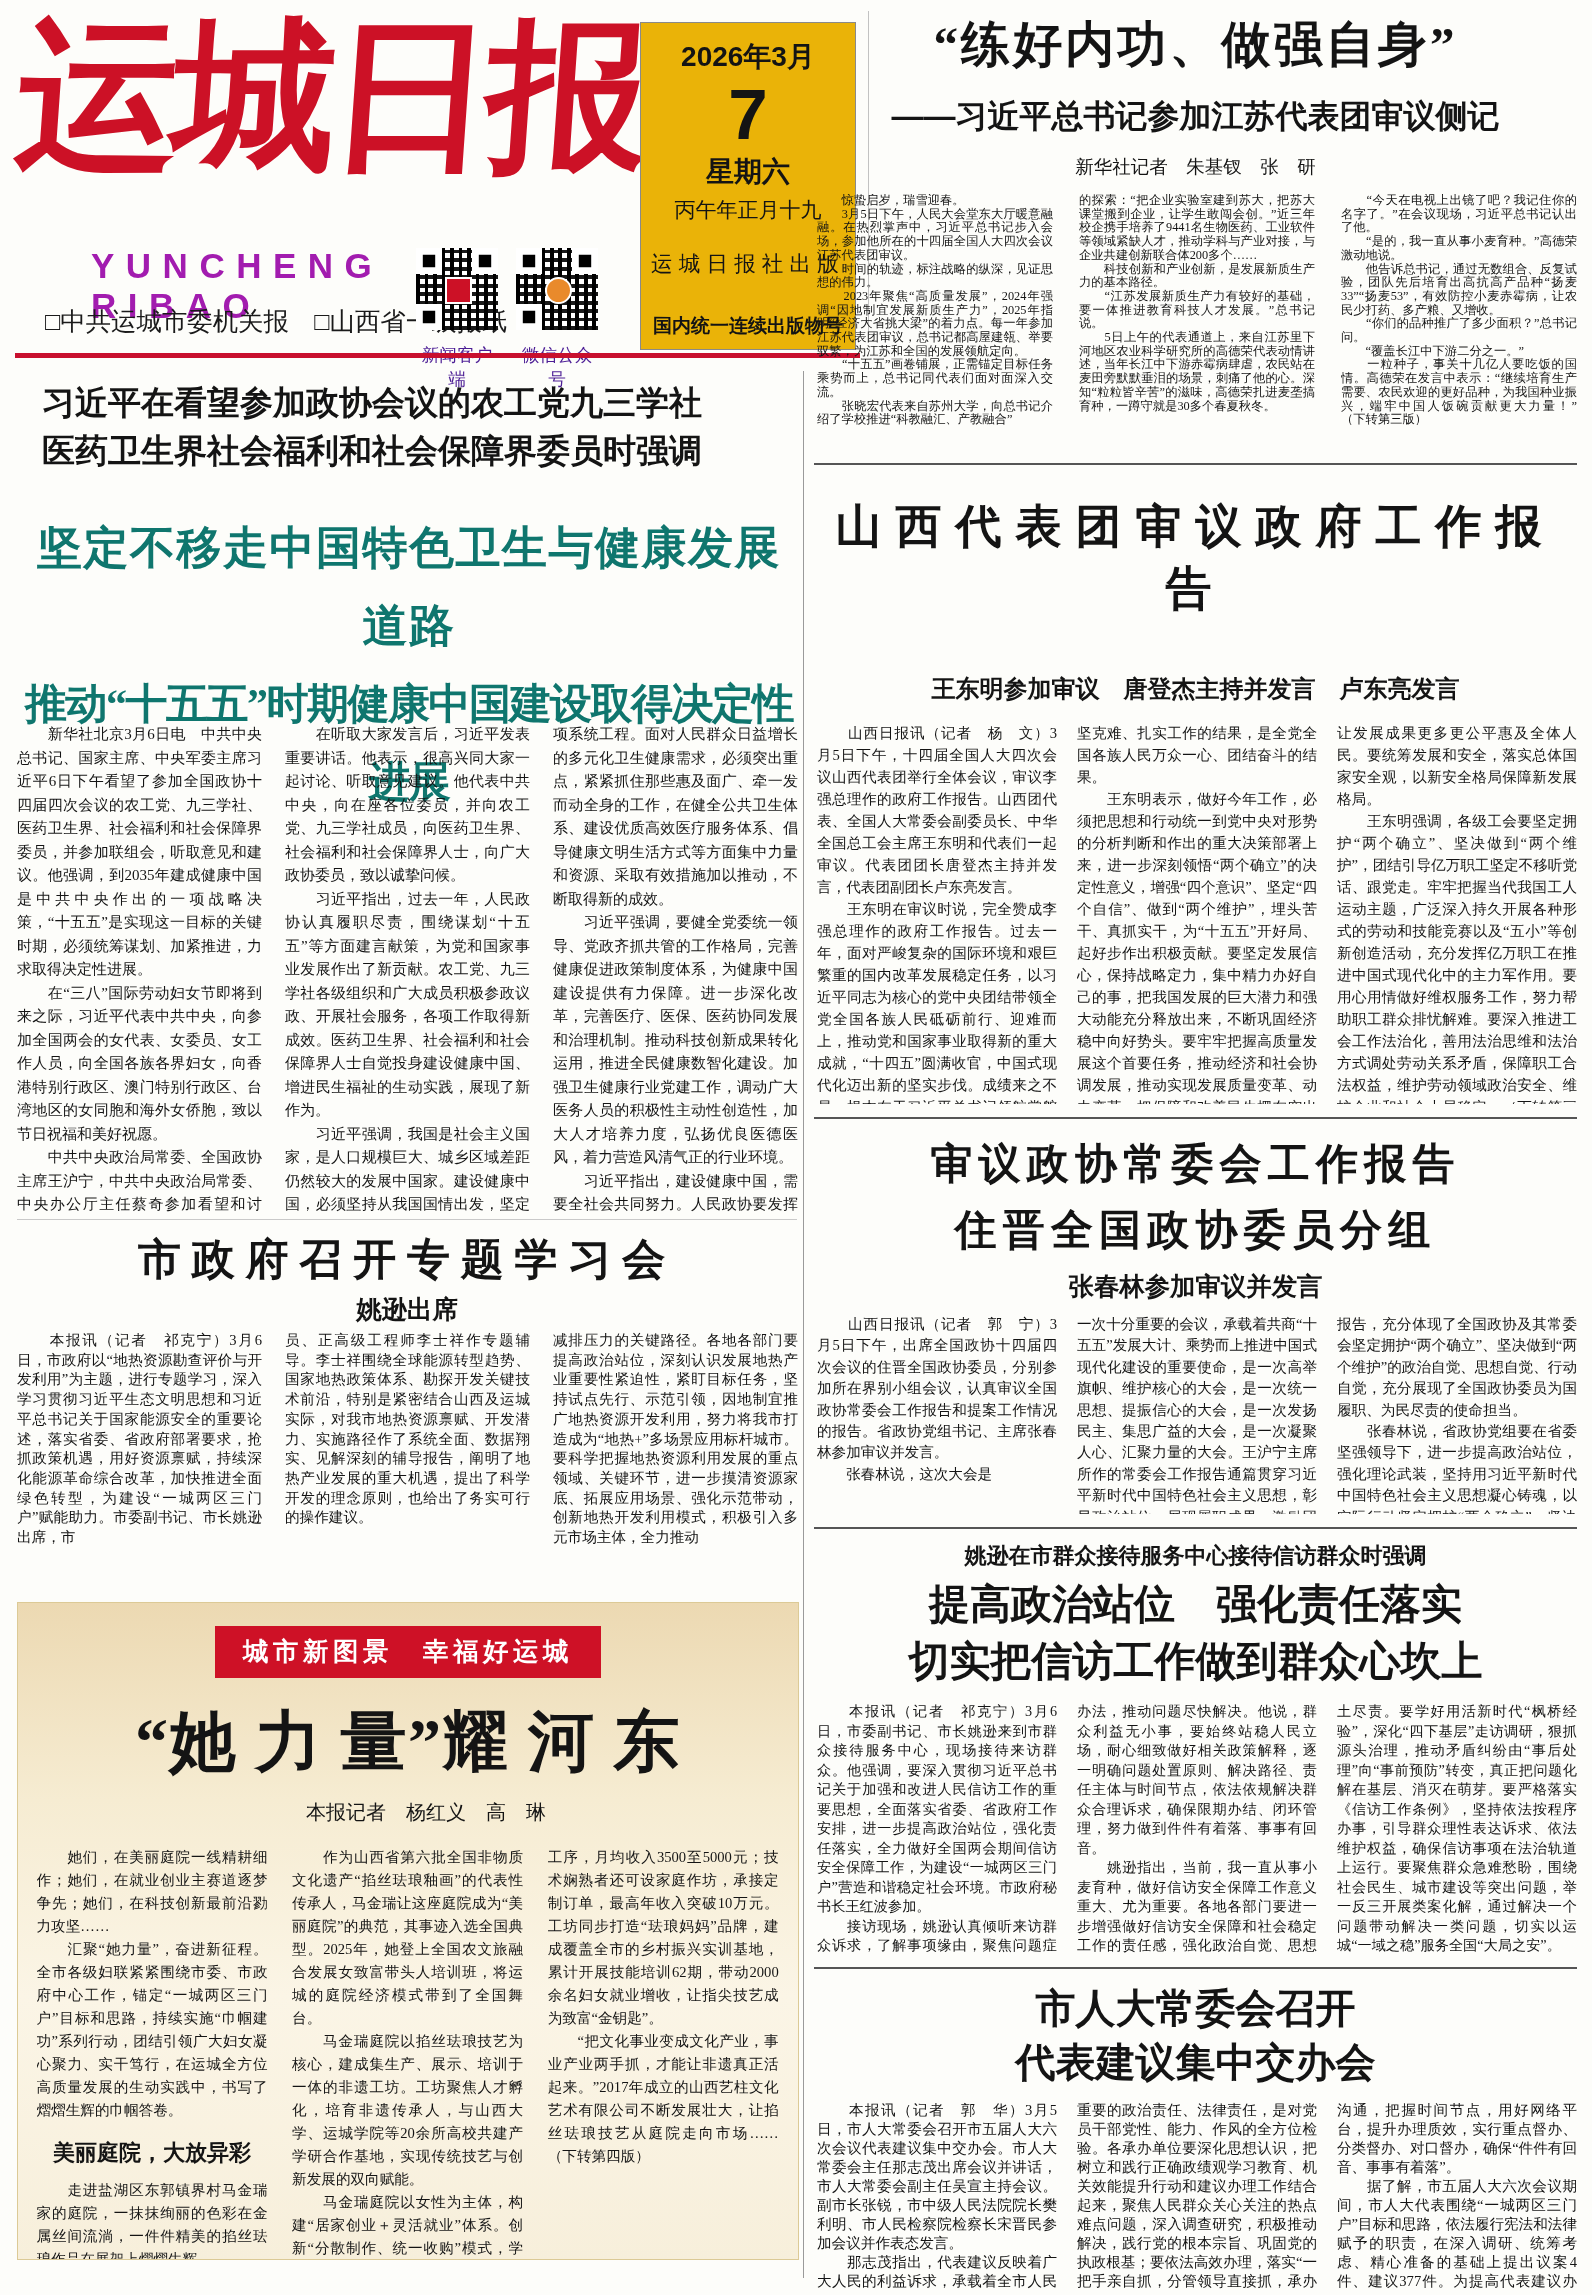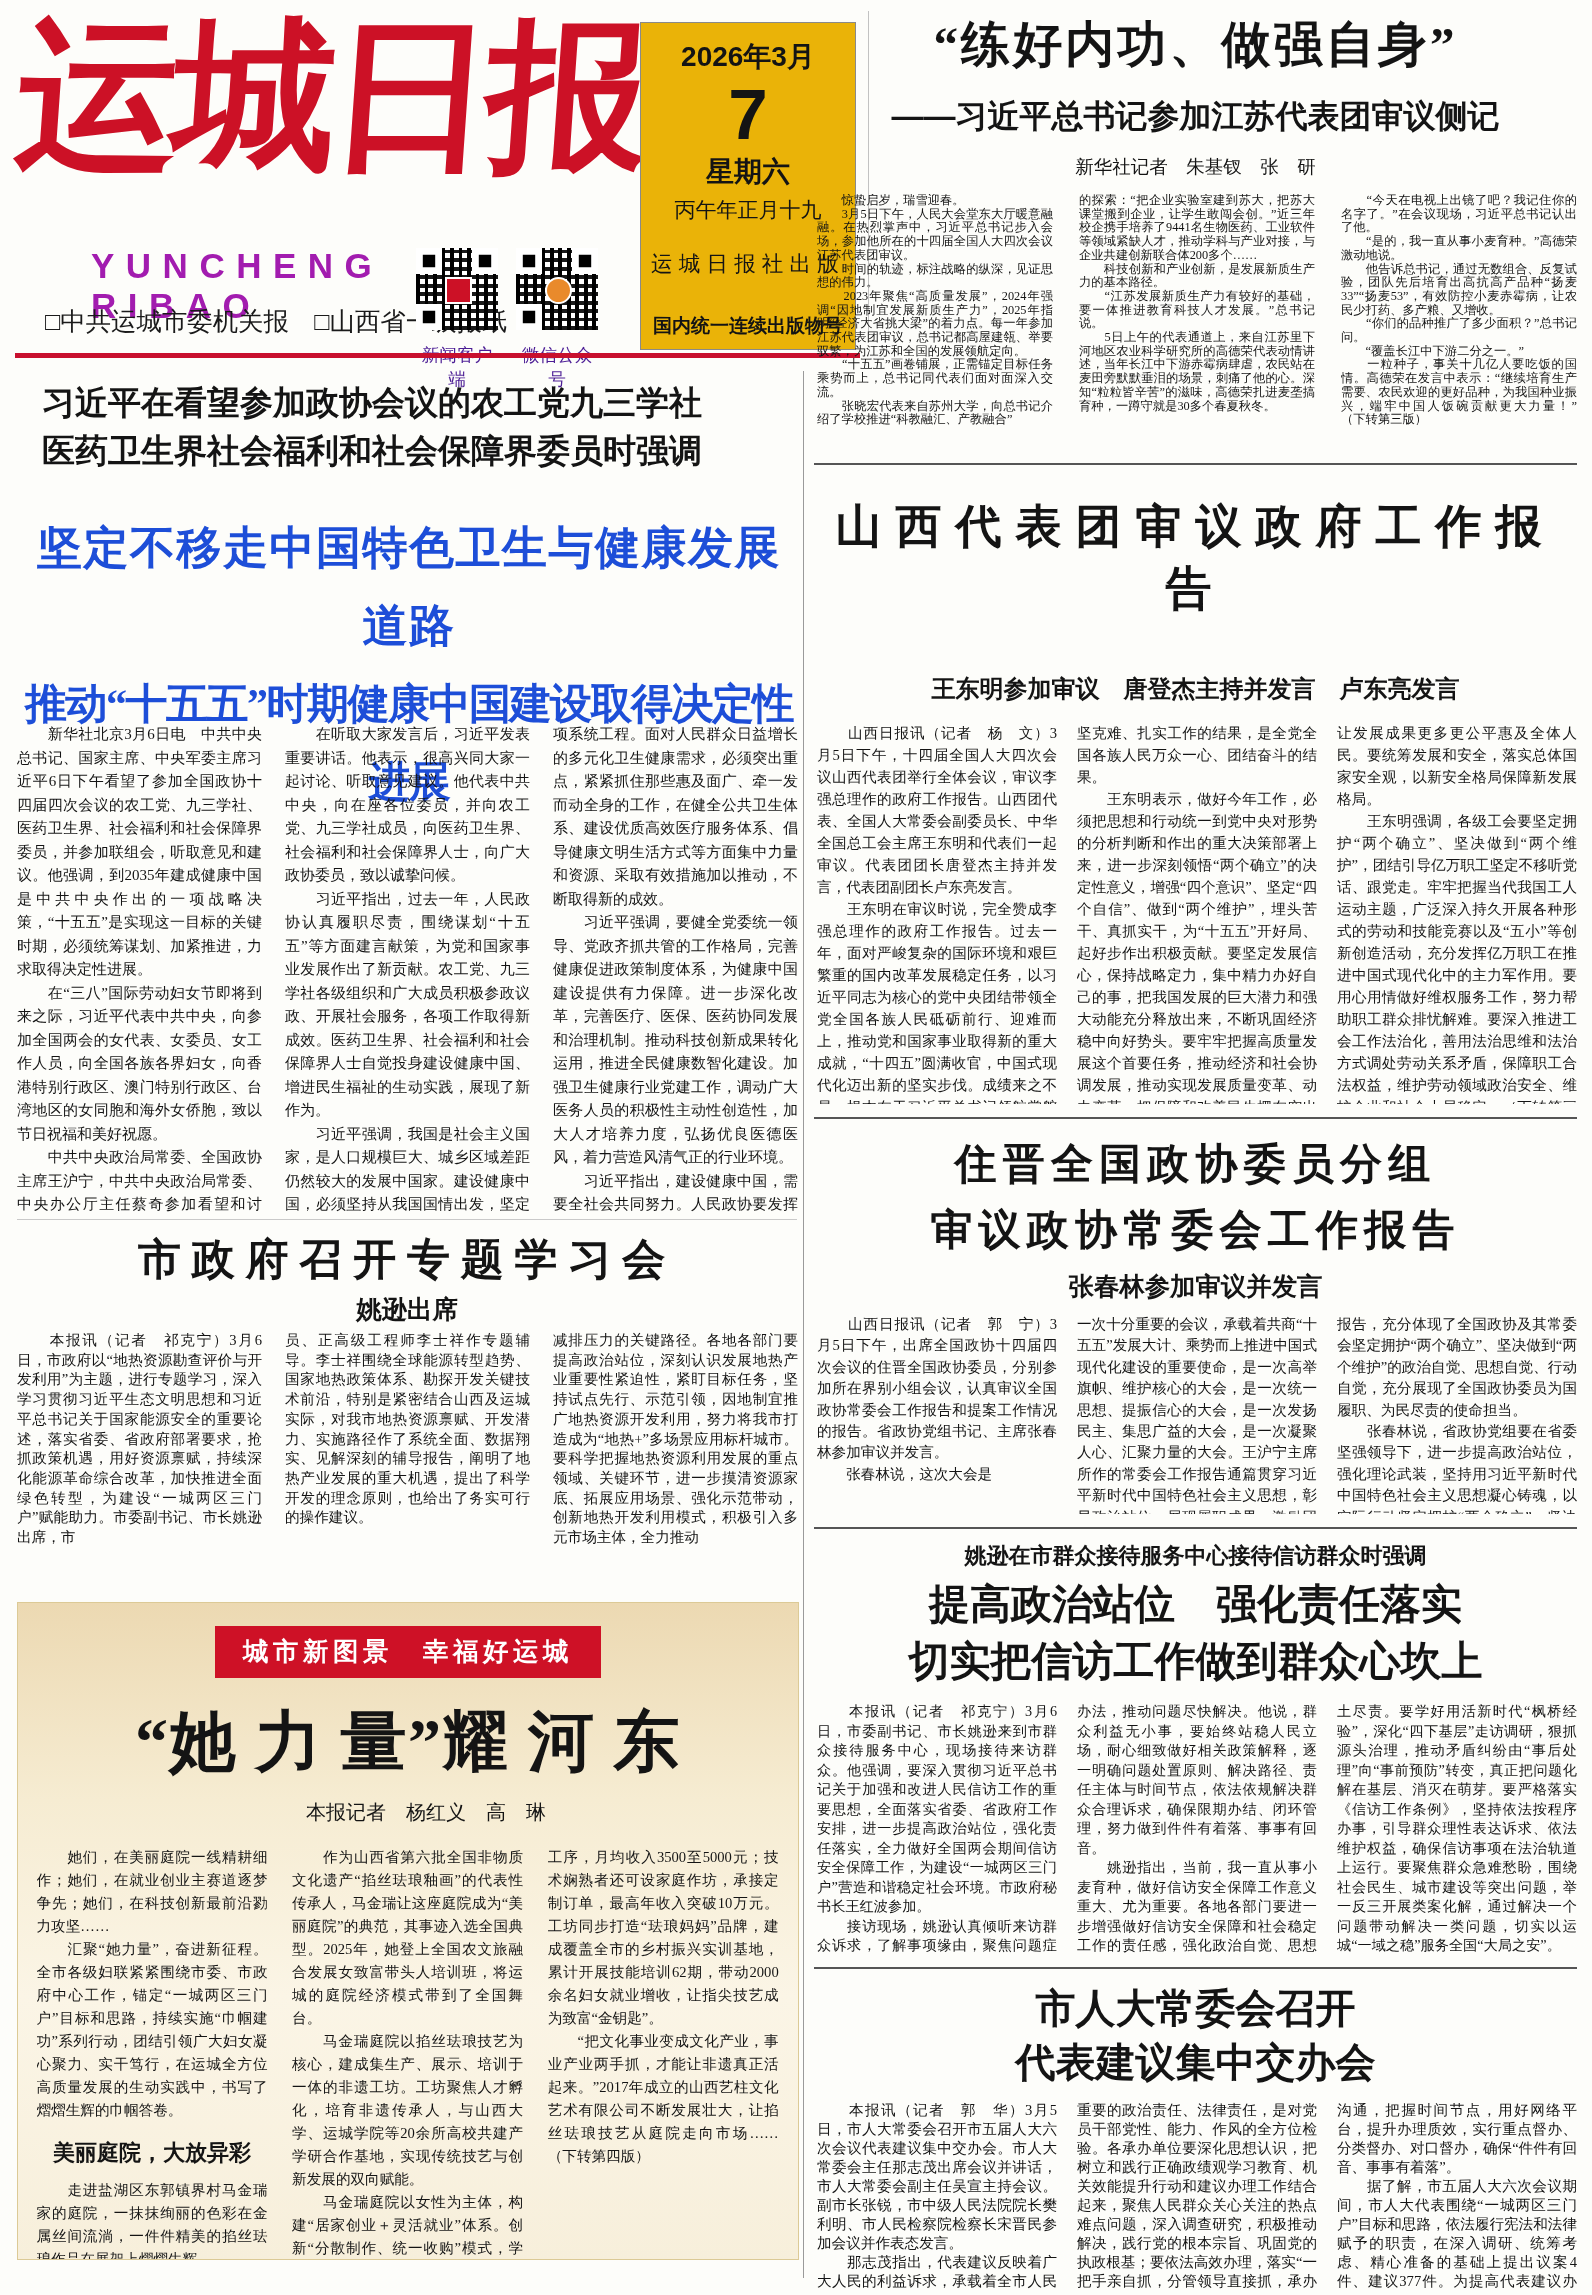--- a/index.html
+++ b/index.html
@@ -40,21 +40,21 @@
     font-family:"Liberation Serif","DejaVu Serif",serif;}
   #datebox .pnl{margin-top:35px;font-size:19px;font-weight:bold;}
   #datebox .pn{margin-top:6.2px;font-size:22px;}
 
   #red-rule{left:15.4px;top:353px;width:845px;height:4.6px;background:#c8102e;}
   #top-vrule{left:868px;top:10.8px;width:0.8px;height:331px;background:#c2c2c2;}
   #main-vrule{left:803px;top:371px;width:0.8px;height:1907px;background:#9a9a9a;}
 
   
   #xi-kicker{left:42px;top:379px;width:762px;font-weight:bold;font-size:33px;line-height:48px;}
-  #xi-red-hl{left:19px;top:509px;width:780px;text-align:center;color:#1d4ed8;font-weight:900;}
+  #xi-red-hl{left:19px;top:509px;width:780px;text-align:center;color:#0f766e;font-weight:900;}
   #xi-red-hl .l1{font-size:45px;line-height:78px;letter-spacing:1.5px;}
   #xi-red-hl .l2{font-size:42px;line-height:78px;letter-spacing:-1.5px;}
   #xi-body{left:17px;top:723px;width:782px;height:489px;gap:23px;font-size:15px;line-height:23.5px;}
   #xi-body .ncol{width:245px;}
 
   
   #szf-rule{left:17px;top:1219px;width:780px;height:0.8px;background:#c9c9c9;}
   #szf-hl{left:17px;top:1231px;width:780px;font-weight:900;font-size:43px;letter-spacing:10.8px;}
   #szf-sub{left:17px;top:1293px;width:780px;font-weight:bold;font-size:25.4px;}
   #szf-body{left:17px;top:1331px;width:782px;height:262px;gap:23px;font-size:14.6px;line-height:19.7px;}
@@ -220,22 +220,22 @@
 　　王东明在审议时说，完全赞成李强总理作的政府工作报告。过去一年，面对严峻复杂的国际环境和艰巨繁重的国内改革发展稳定任务，以习近平同志为核心的党中央团结带领全党全国各族人民砥砺前行、迎难而上，推动党和国家事业取得新的重大成就，“十四五”圆满收官，中国式现代化迈出新的坚实步伐。成绩来之不易，根本在于习近平总书记领航掌舵和党中央坚强领导，在于习近平新时代中国特色社会主义思想科学指引，是各地区、各部门攻</div>
     <div class="ncol">坚克难、扎实工作的结果，是全党全国各族人民万众一心、团结奋斗的结果。
 　　王东明表示，做好今年工作，必须把思想和行动统一到党中央对形势的分析判断和作出的重大决策部署上来，进一步深刻领悟“两个确立”的决定性意义，增强“四个意识”、坚定“四个自信”、做到“两个维护”，埋头苦干、真抓实干，为“十五五”开好局、起好步作出积极贡献。要坚定发展信心，保持战略定力，集中精力办好自己的事，把我国发展的巨大潜力和强大动能充分释放出来，不断巩固经济稳中向好势头。要牢牢把握高质量发展这个首要任务，推动经济和社会协调发展，推动实现发展质量变革、动力变革，把保障和改善民生摆在突出位置，做到投资于物与投资于人紧密结合，</div>
     <div class="ncol">让发展成果更多更公平惠及全体人民。要统筹发展和安全，落实总体国家安全观，以新安全格局保障新发展格局。
 　　王东明强调，各级工会要坚定拥护“两个确立”、坚决做到“两个维护”，团结引导亿万职工坚定不移听党话、跟党走。牢牢把握当代我国工人运动主题，广泛深入持久开展各种形式的劳动和技能竞赛以及“五小”等创新创造活动，充分发挥亿万职工在推进中国式现代化中的主力军作用。要用心用情做好维权服务工作，努力帮助职工群众排忧解难。要深入推进工会工作法治化，善用法治思维和法治方式调处劳动关系矛盾，保障职工合法权益，维护劳动领域政治安全、维护企业和社会大局稳定。（下转第三版）</div>
   </div>
 
   <div class="abs r-rule" id="r-rule2"></div>
 
   <div class="abs ctr" id="zj-hl">
+    <div>审议政协常委会工作报告</div>
     <div>住晋全国政协委员分组</div>
-    <div>审议政协常委会工作报告</div>
   </div>
   <div class="abs ctr sans" id="zj-byline">张春林参加审议并发言</div>
   <div class="abs colrow" id="zj-body">
     <div class="ncol">　　山西日报讯（记者　郭　宁）3月5日下午，出席全国政协十四届四次会议的住晋全国政协委员，分别参加所在界别小组会议，认真审议全国政协常委会工作报告和提案工作情况的报告。省政协党组书记、主席张春林参加审议并发言。
 　　张春林说，这次大会是</div>
     <div class="ncol">一次十分重要的会议，承载着共商“十五五”发展大计、乘势而上推进中国式现代化建设的重要使命，是一次高举旗帜、维护核心的大会，是一次统一思想、提振信心的大会，是一次发扬民主、集思广益的大会，是一次凝聚人心、汇聚力量的大会。王沪宁主席所作的常委会工作报告通篇贯穿习近平新时代中国特色社会主义思想，彰显政治站位、展现履职成果、激励团结奋进的好</div>
     <div class="ncol">报告，充分体现了全国政协及其常委会坚定拥护“两个确立”、坚决做到“两个维护”的政治自觉、思想自觉、行动自觉，充分展现了全国政协委员为国履职、为民尽责的使命担当。
 　　张春林说，省政协党组要在省委坚强领导下，进一步提高政治站位，强化理论武装，坚持用习近平新时代中国特色社会主义思想凝心铸魂，以实际行动坚定拥护“两个确立”、坚决做到“两个维护”。（下转第三版）</div>
   </div>
 

